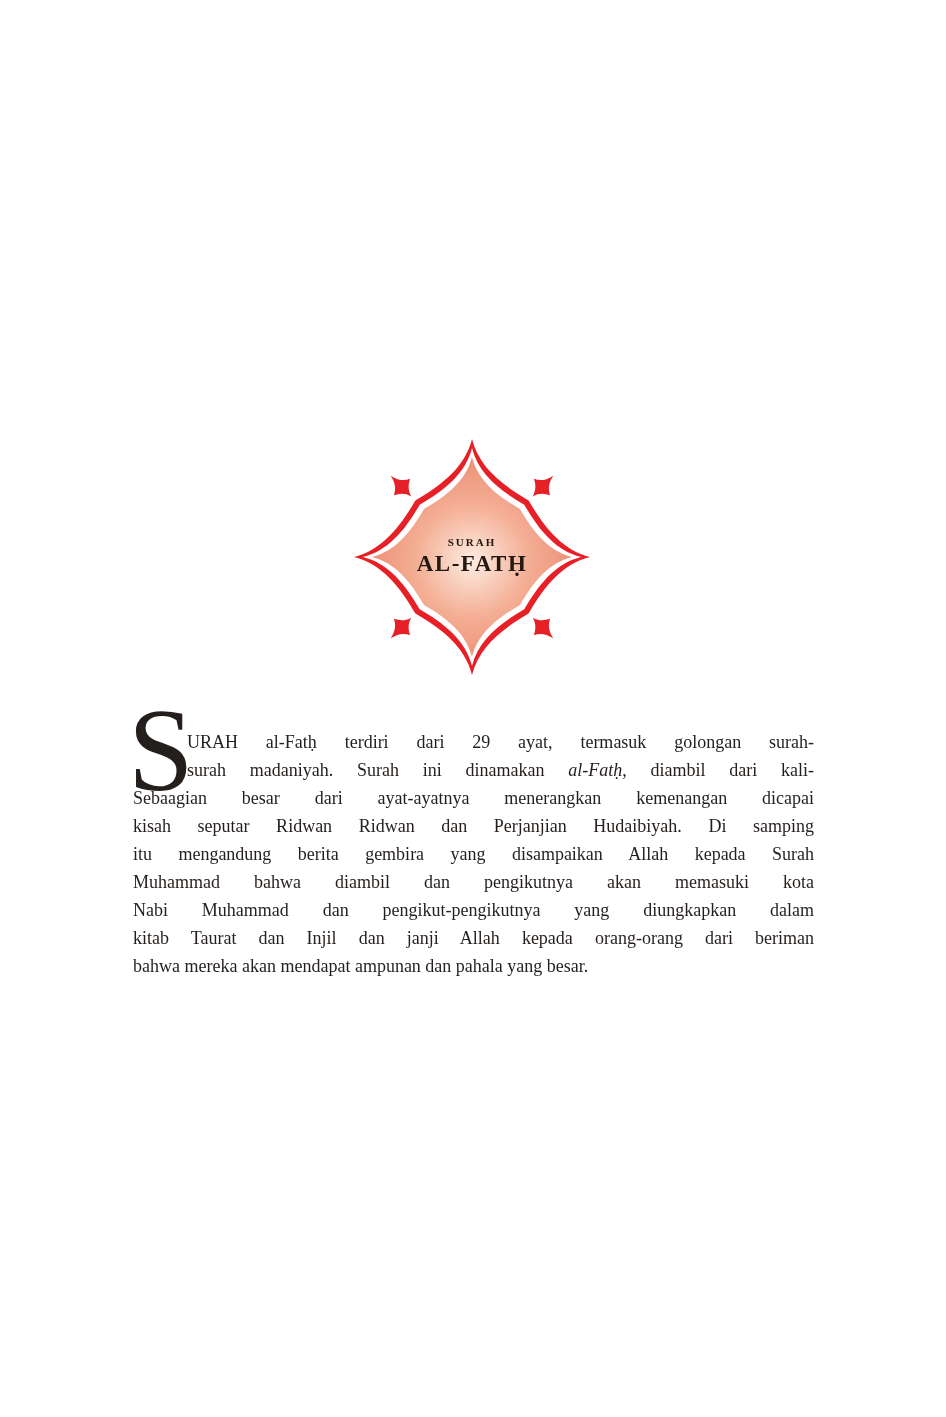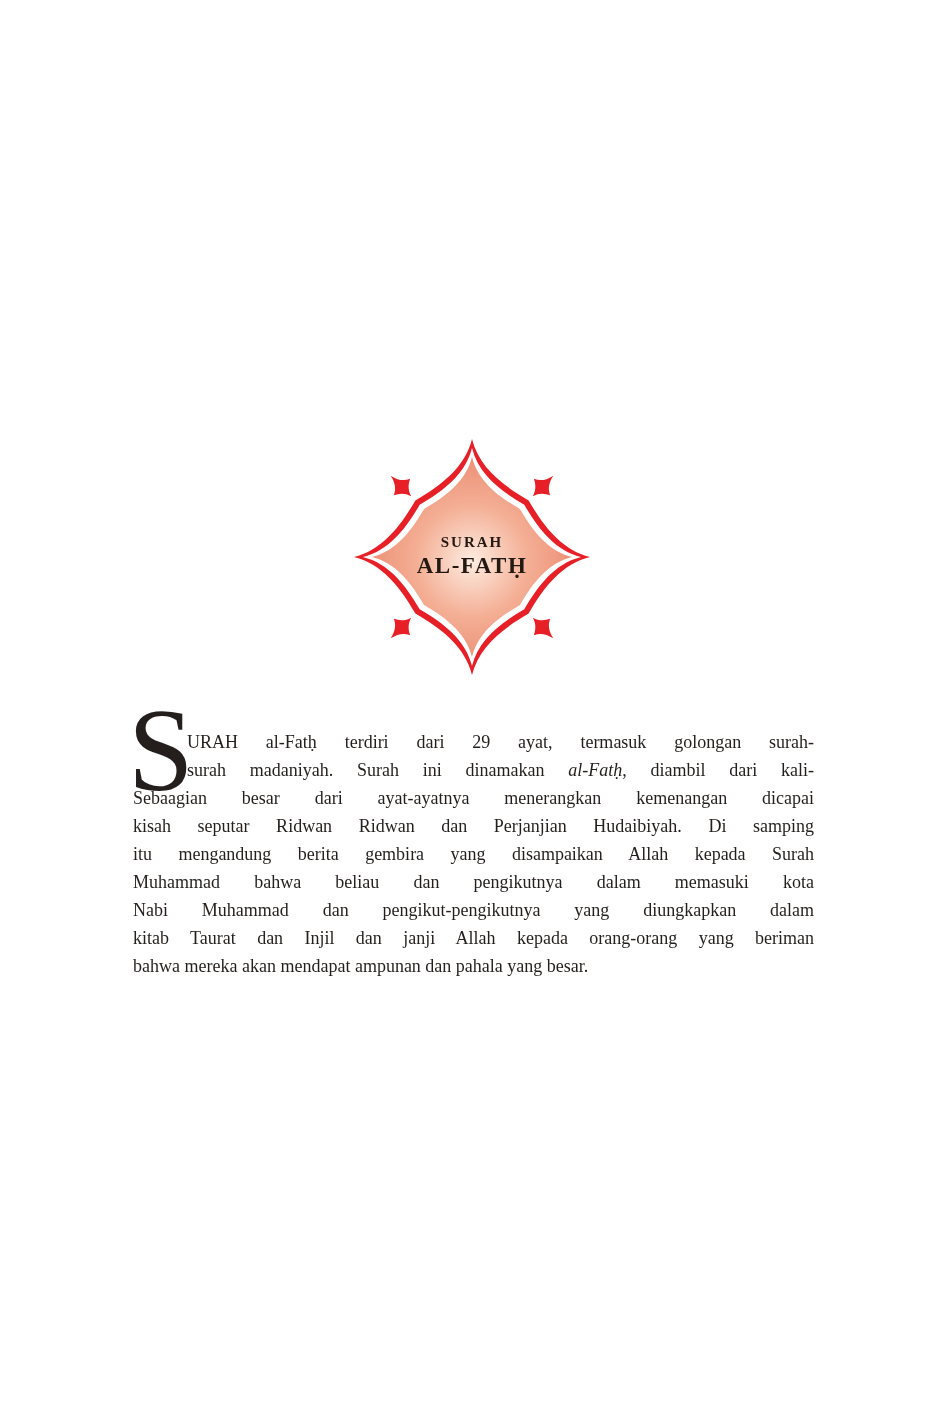--- a/index.html
+++ b/index.html
@@ -9,21 +9,21 @@
   }
 
   
   .medallion { position:absolute; left:347px; top:432px; width:250px; height:250px; }
   .medallion svg { position:absolute; left:0; top:0; }
   .medallion-text {
     position:absolute; inset:0; display:flex; flex-direction:column;
     align-items:center; justify-content:center; text-align:center;
   }
   .medallion-title-small {
-    font-weight:bold; font-size:15px; letter-spacing:2px; line-height:1.15;
+    font-weight:bold; font-size:11px; letter-spacing:2px; line-height:1.15;
   }
   .medallion-title-large {
     font-weight:bold; font-size:23px; letter-spacing:1.5px; line-height:1.15; margin-top:2px;
   }
 
   
   .article-lines {
     position:absolute; left:133px; top:728px; width:681px;
     font-size:18px; color:#241f1c;
   }
@@ -87,20 +87,20 @@
 
   <span class="dropcap" style="color: rgb(36, 31, 28);">S</span>
 
   <div class="article-lines" style="color: rgb(36, 31, 28);">
     <div>
         <div class="line indent"><span>URAH al-Fatḥ terdiri dari 29 ayat, termasuk golongan surah-</span></div>
         <div class="line indent"><span>surah madaniyah. Surah ini dinamakan </span><span class="it">al-Fatḥ</span><span>, diambil dari kali-</span></div>
         <div class="line"><span>Sebaagian besar dari ayat-ayatnya menerangkan kemenangan dicapai</span></div>
         <div class="line"><span>kisah seputar Ridwan Ridwan dan Perjanjian Hudaibiyah. Di samping</span></div>
         <div class="line"><span>itu mengandung berita gembira yang disampaikan Allah kepada Surah</span></div>
-        <div class="line"><span>Muhammad bahwa beliau dan pengikutnya dalam memasuki kota</span></div>
+        <div class="line"><span>Muhammad bahwa diambil dan pengikutnya akan memasuki kota</span></div>
         <div class="line"><span>Nabi Muhammad dan pengikut-pengikutnya yang diungkapkan dalam</span></div>
-        <div class="line"><span>kitab Taurat dan Injil dan janji Allah kepada orang-orang yang beriman</span></div>
+        <div class="line"><span>kitab Taurat dan Injil dan janji Allah kepada orang-orang dari beriman</span></div>
         <div class="line last"><span>bahwa mereka akan mendapat ampunan dan pahala yang besar.</span></div>
       </div>
   </div>
 
 </div>
 
 </body></html>

